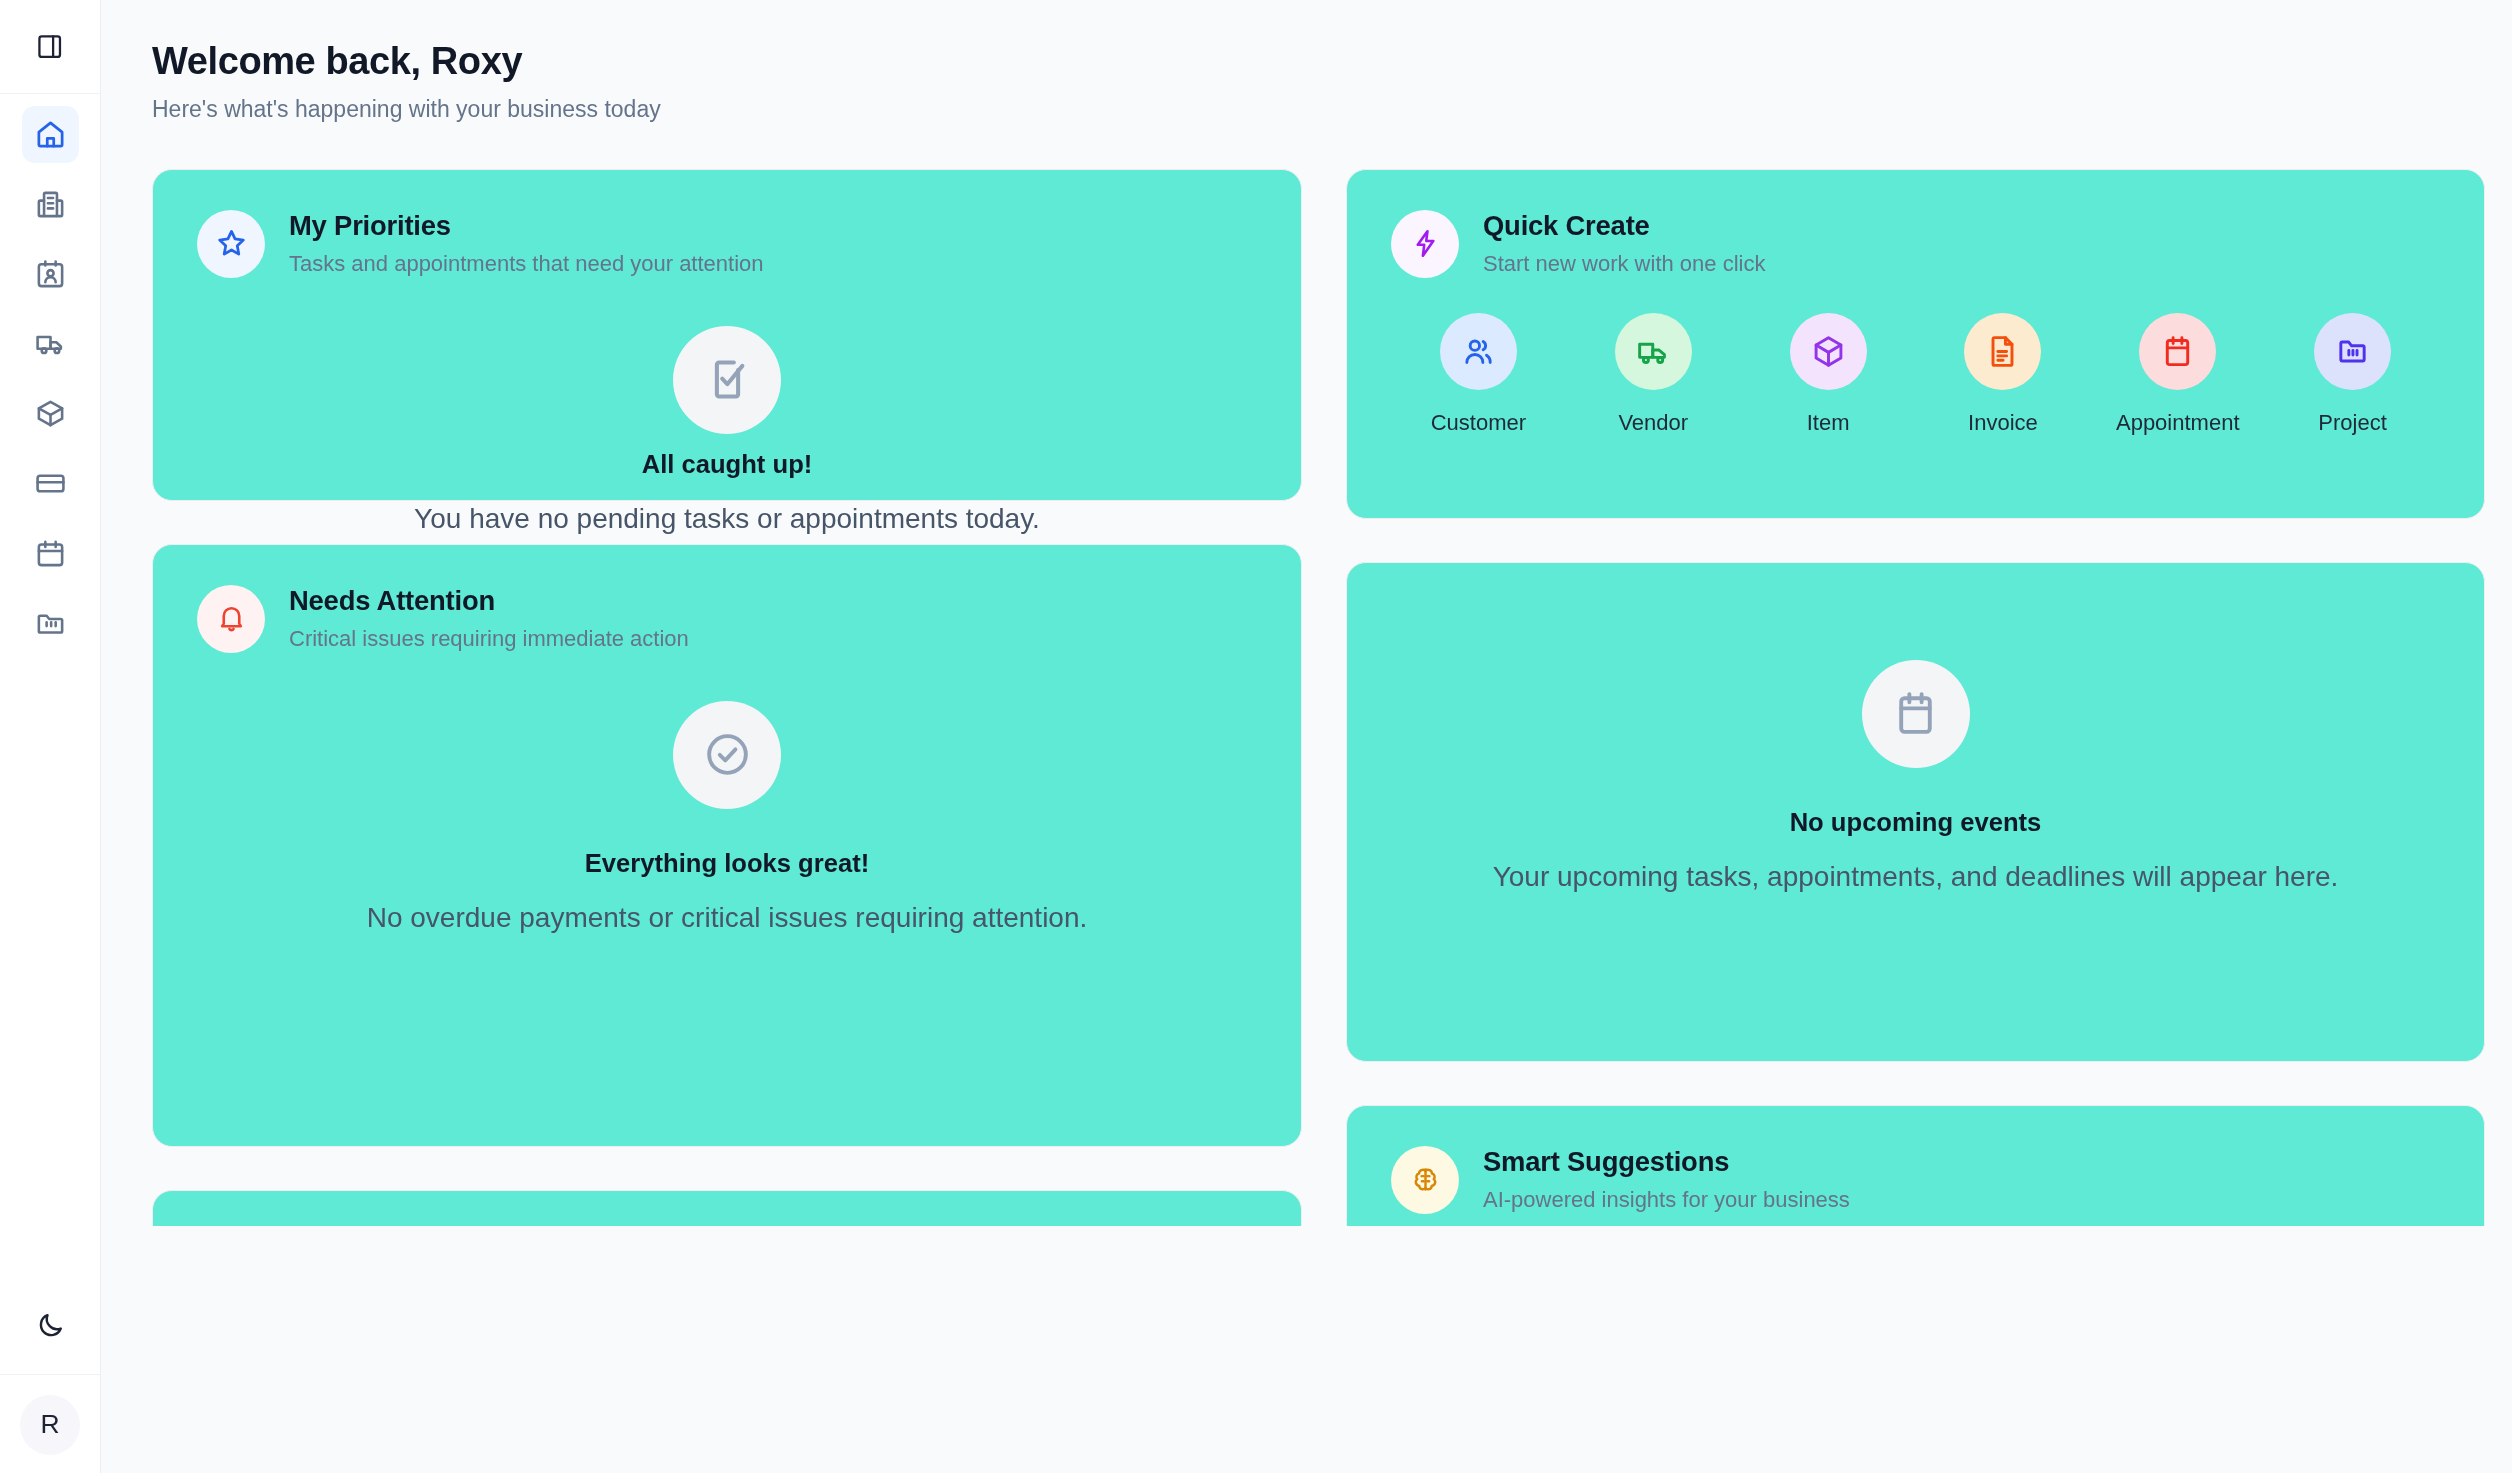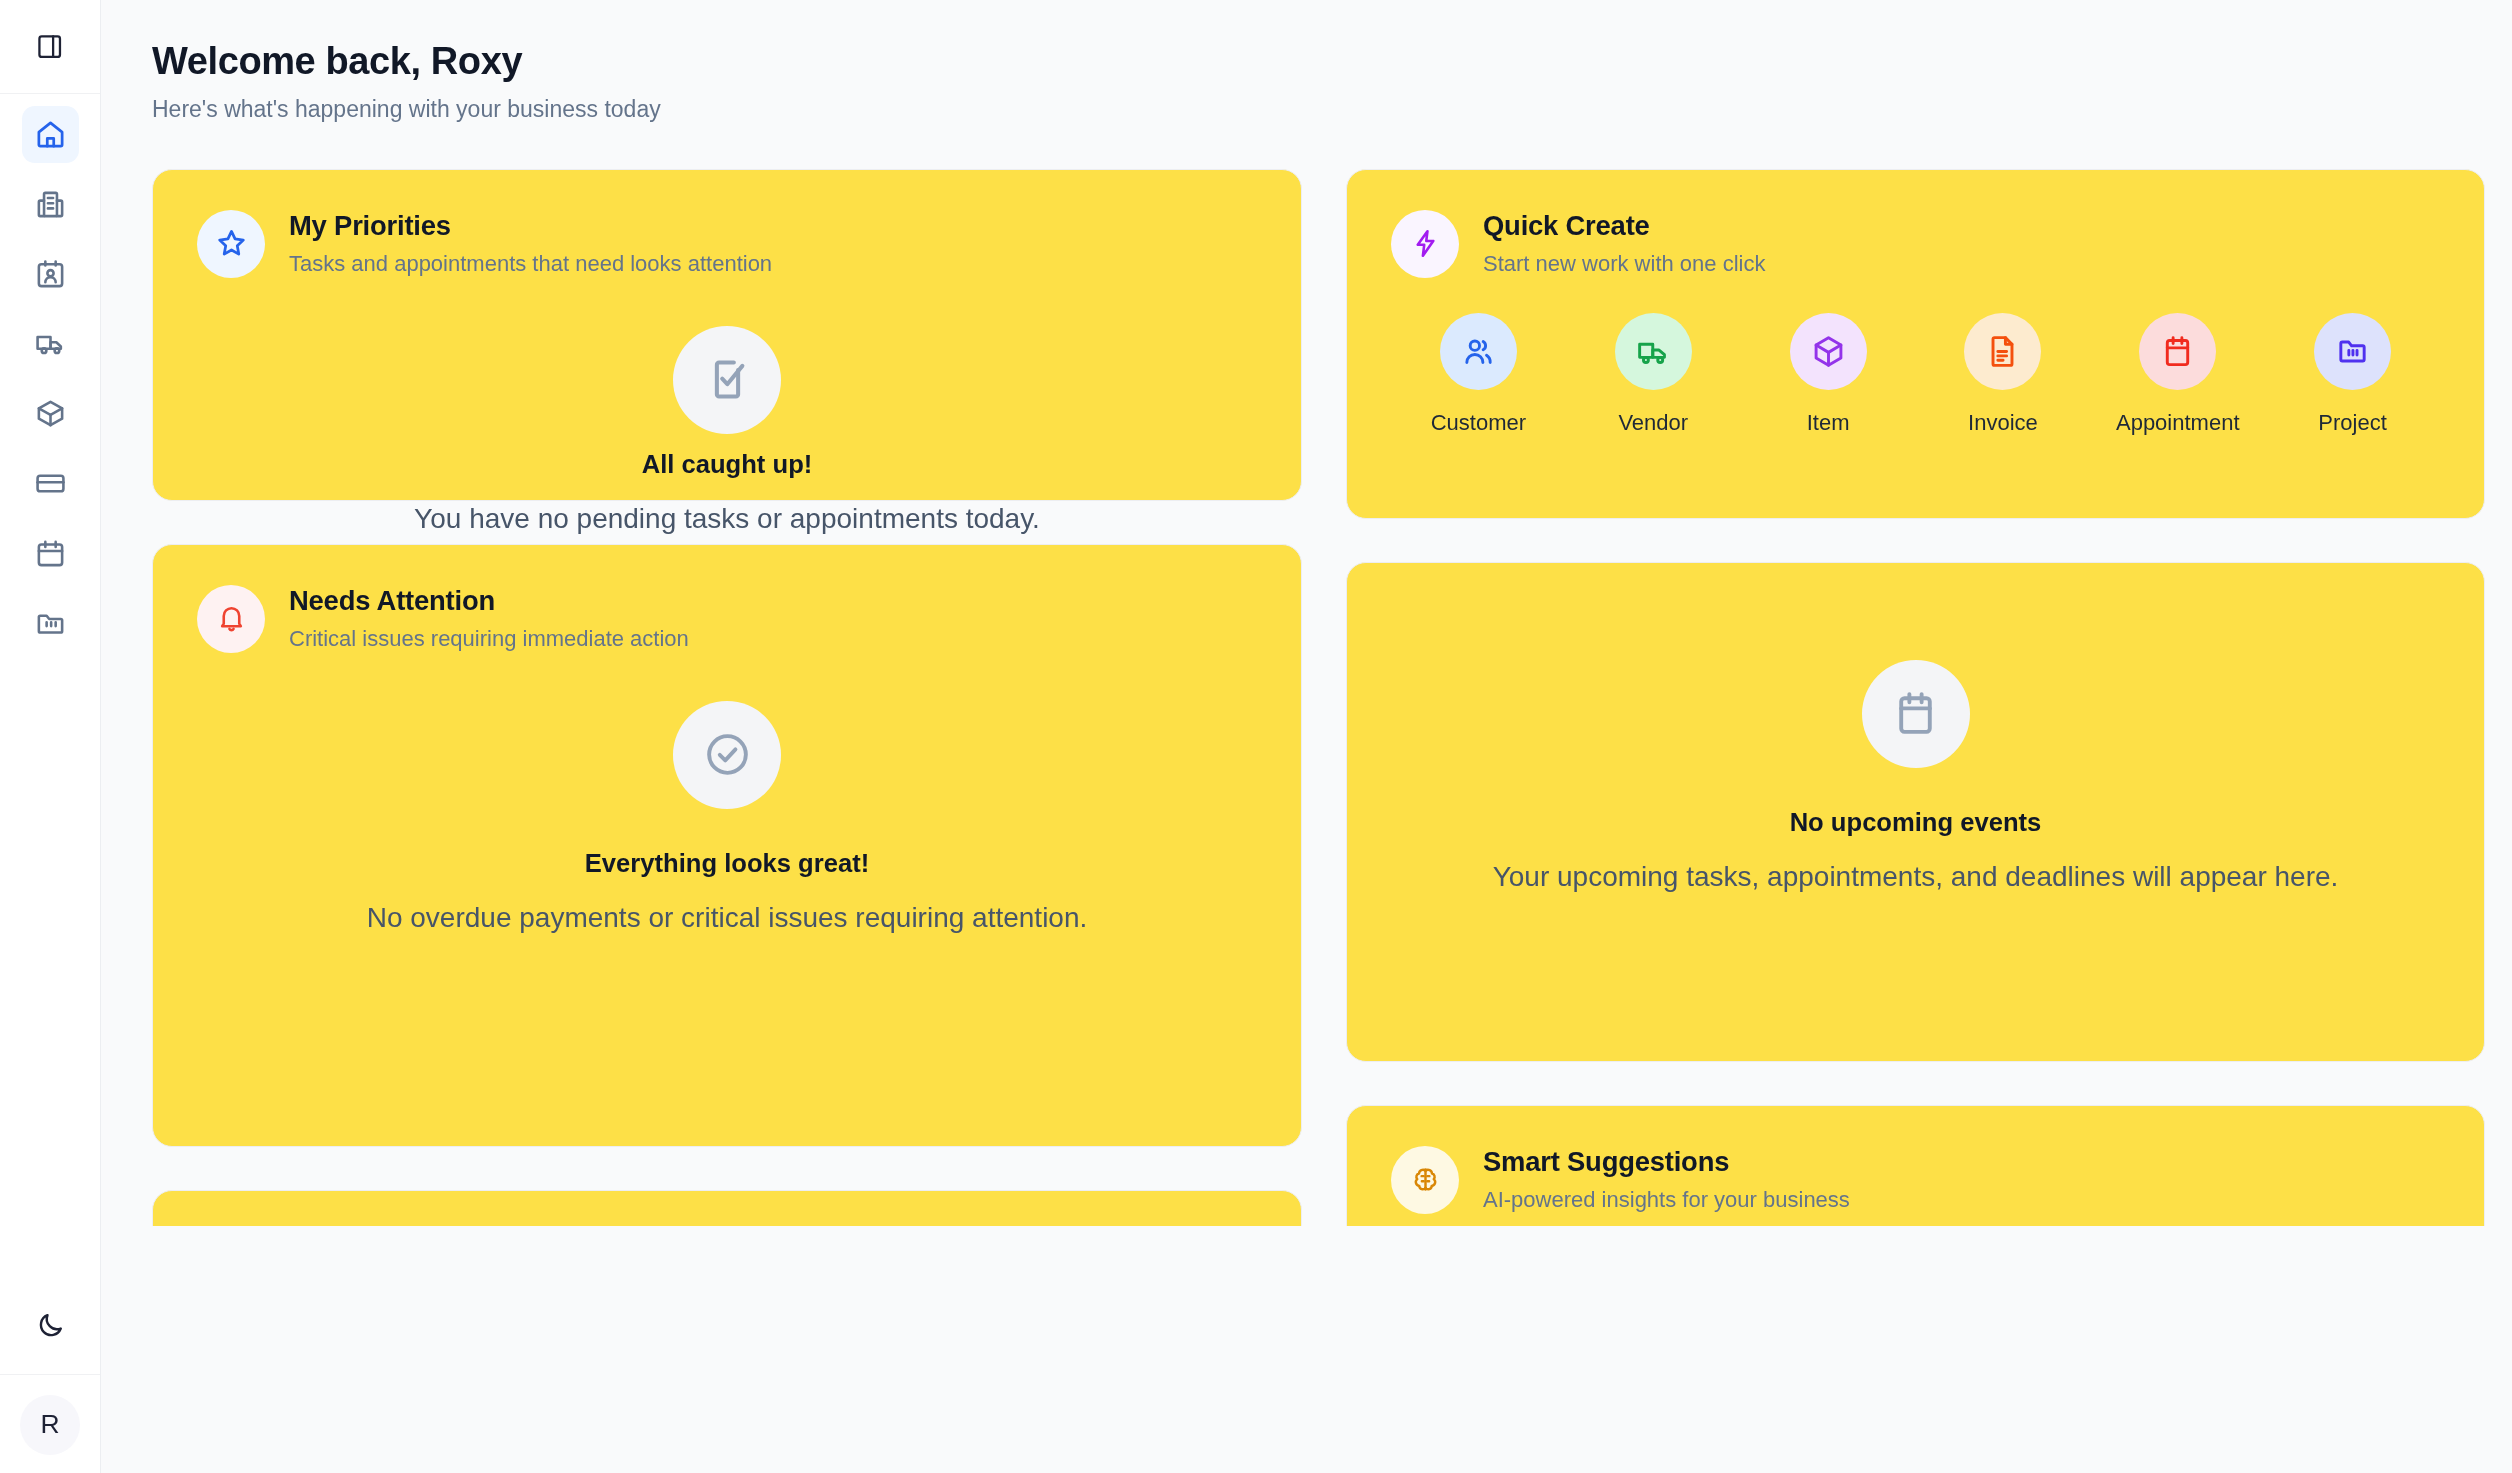--- a/index.html
+++ b/index.html
@@ -79,21 +79,21 @@
   .grid {
     display: flex; gap: 44px;
     margin-top: 46px;
     margin-left: 11px;
   }
   .col { display: flex; flex-direction: column; gap: 43px; }
   .col-left { width: 1150px; flex: 0 0 1150px; }
   .col-right { width: 1139px; flex: 0 0 1139px; }
 
   .card {
-    background: #fde047;
+    background: #5eead4;
     border: 0.9px solid #edeef1;
     border-radius: 20px;
     padding: 40px 44px;
   }
 
   .card-head { display: flex; align-items: center; gap: 24px; }
   .card-ico {
     width: 68px; height: 68px; border-radius: 50%;
     flex: 0 0 68px;
     display: flex; align-items: center; justify-content: center;
@@ -251,21 +251,21 @@
           <div class="card-head">
             <div class="card-ico" style="background:#eff6ff">
               <span>
                 <svg width="33" height="33" viewBox="0 0 24 24" fill="none" stroke="#2563eb" stroke-width="2" stroke-linecap="round" stroke-linejoin="round">
                   <path d="M12 3.2l2.6 5.5 6 .8-4.4 4.2 1.1 6-5.3-3-5.3 3 1.1-6L3.4 9.5l6-.8z"></path>
                 </svg>
               </span>
             </div>
             <div>
               <div class="card-title">My Priorities</div>
-              <div class="card-desc">Tasks and appointments that need looks attention</div>
+              <div class="card-desc">Tasks and appointments that need your attention</div>
             </div>
           </div>
           <div class="empty" style="margin-top:48px">
             <div class="empty-ico">
               <svg width="51" height="51" viewBox="0 0 24 24" fill="none" stroke="currentColor" stroke-width="1.9" stroke-linecap="round" stroke-linejoin="round">
                 <path d="M17 7.5V19a1 1 0 0 1-1 1H8a1 1 0 0 1-1-1V5a1 1 0 0 1 1-1h7"></path>
                 <path d="M9.5 11.6l2.4 2.6L19 5.6"></path>
               </svg>
             </div>
             <div class="empty-title" style="margin-top:16px">All caught up!</div>

